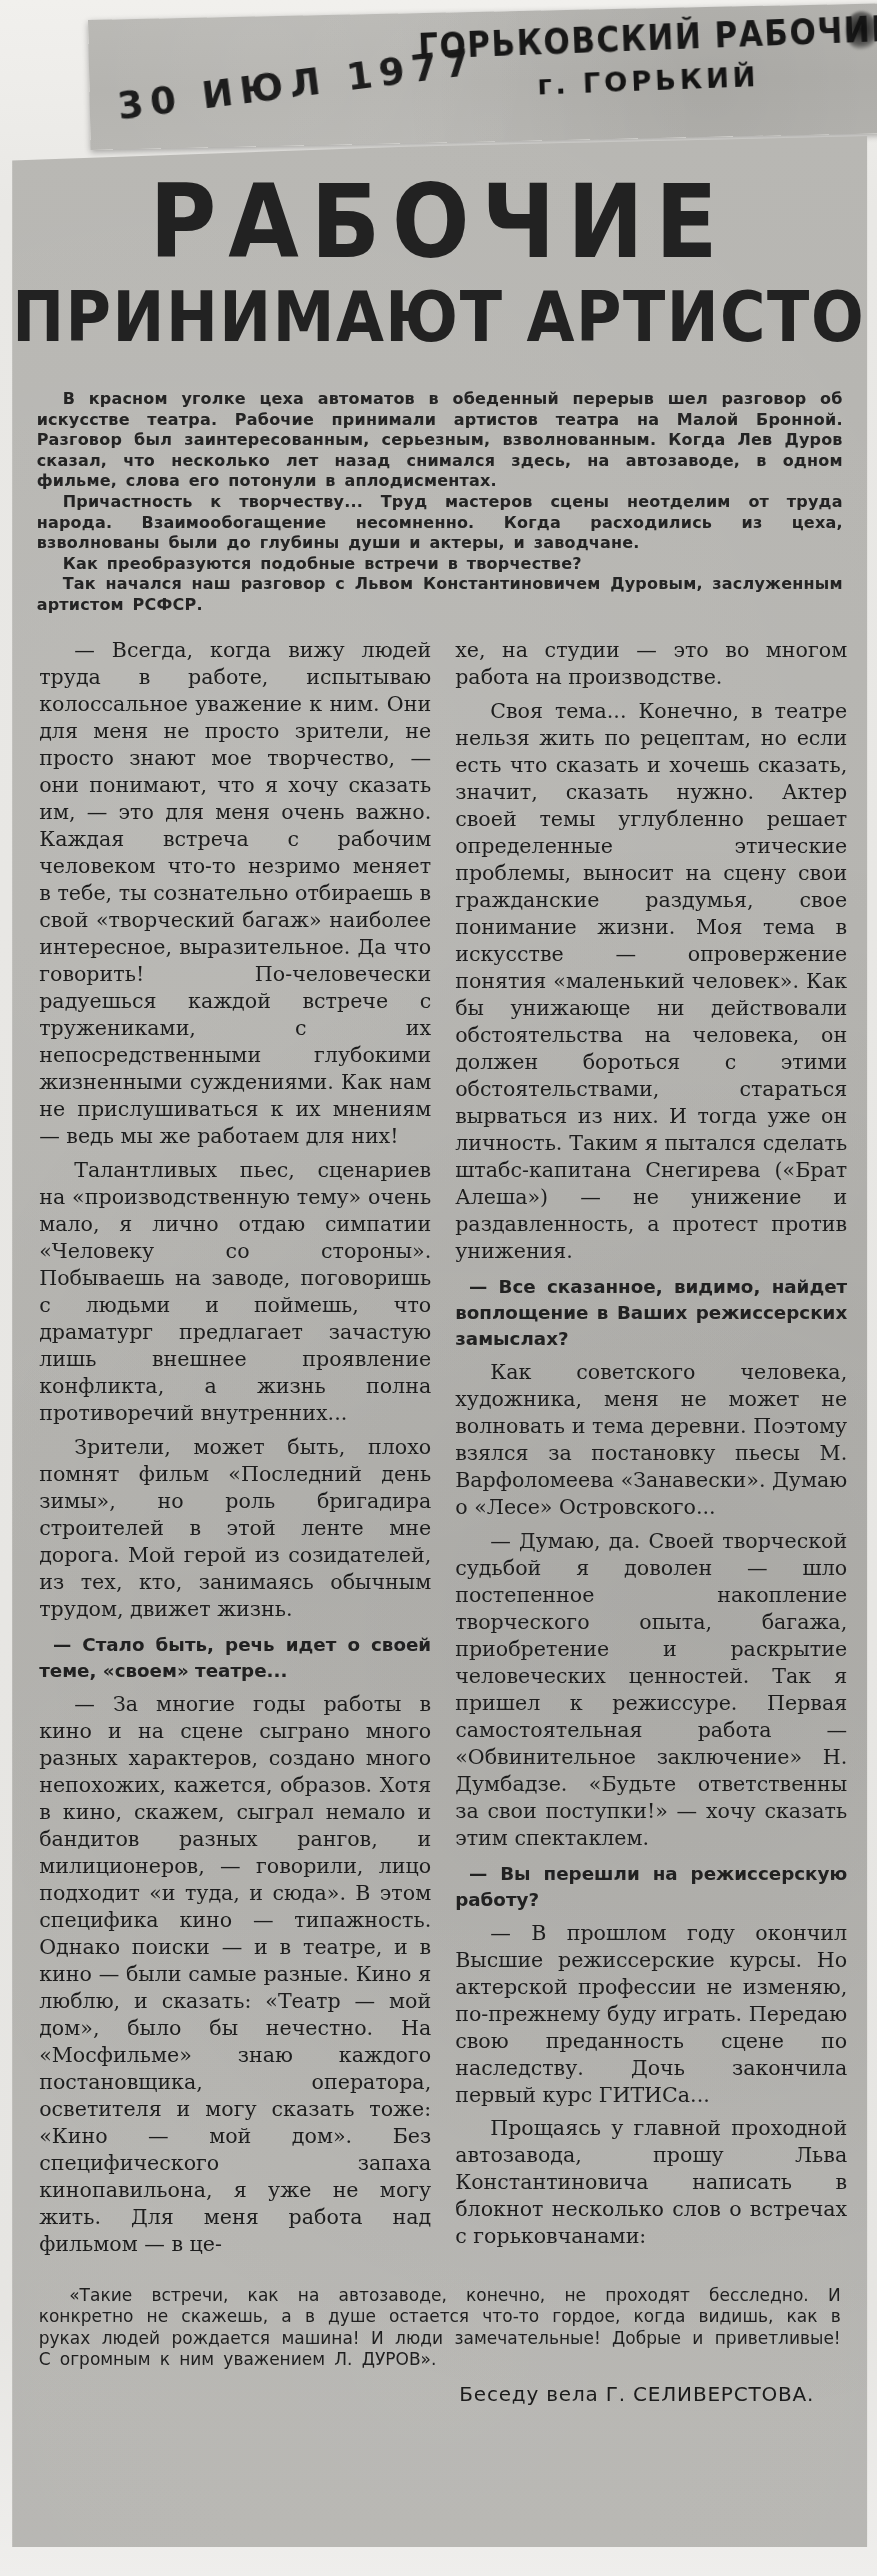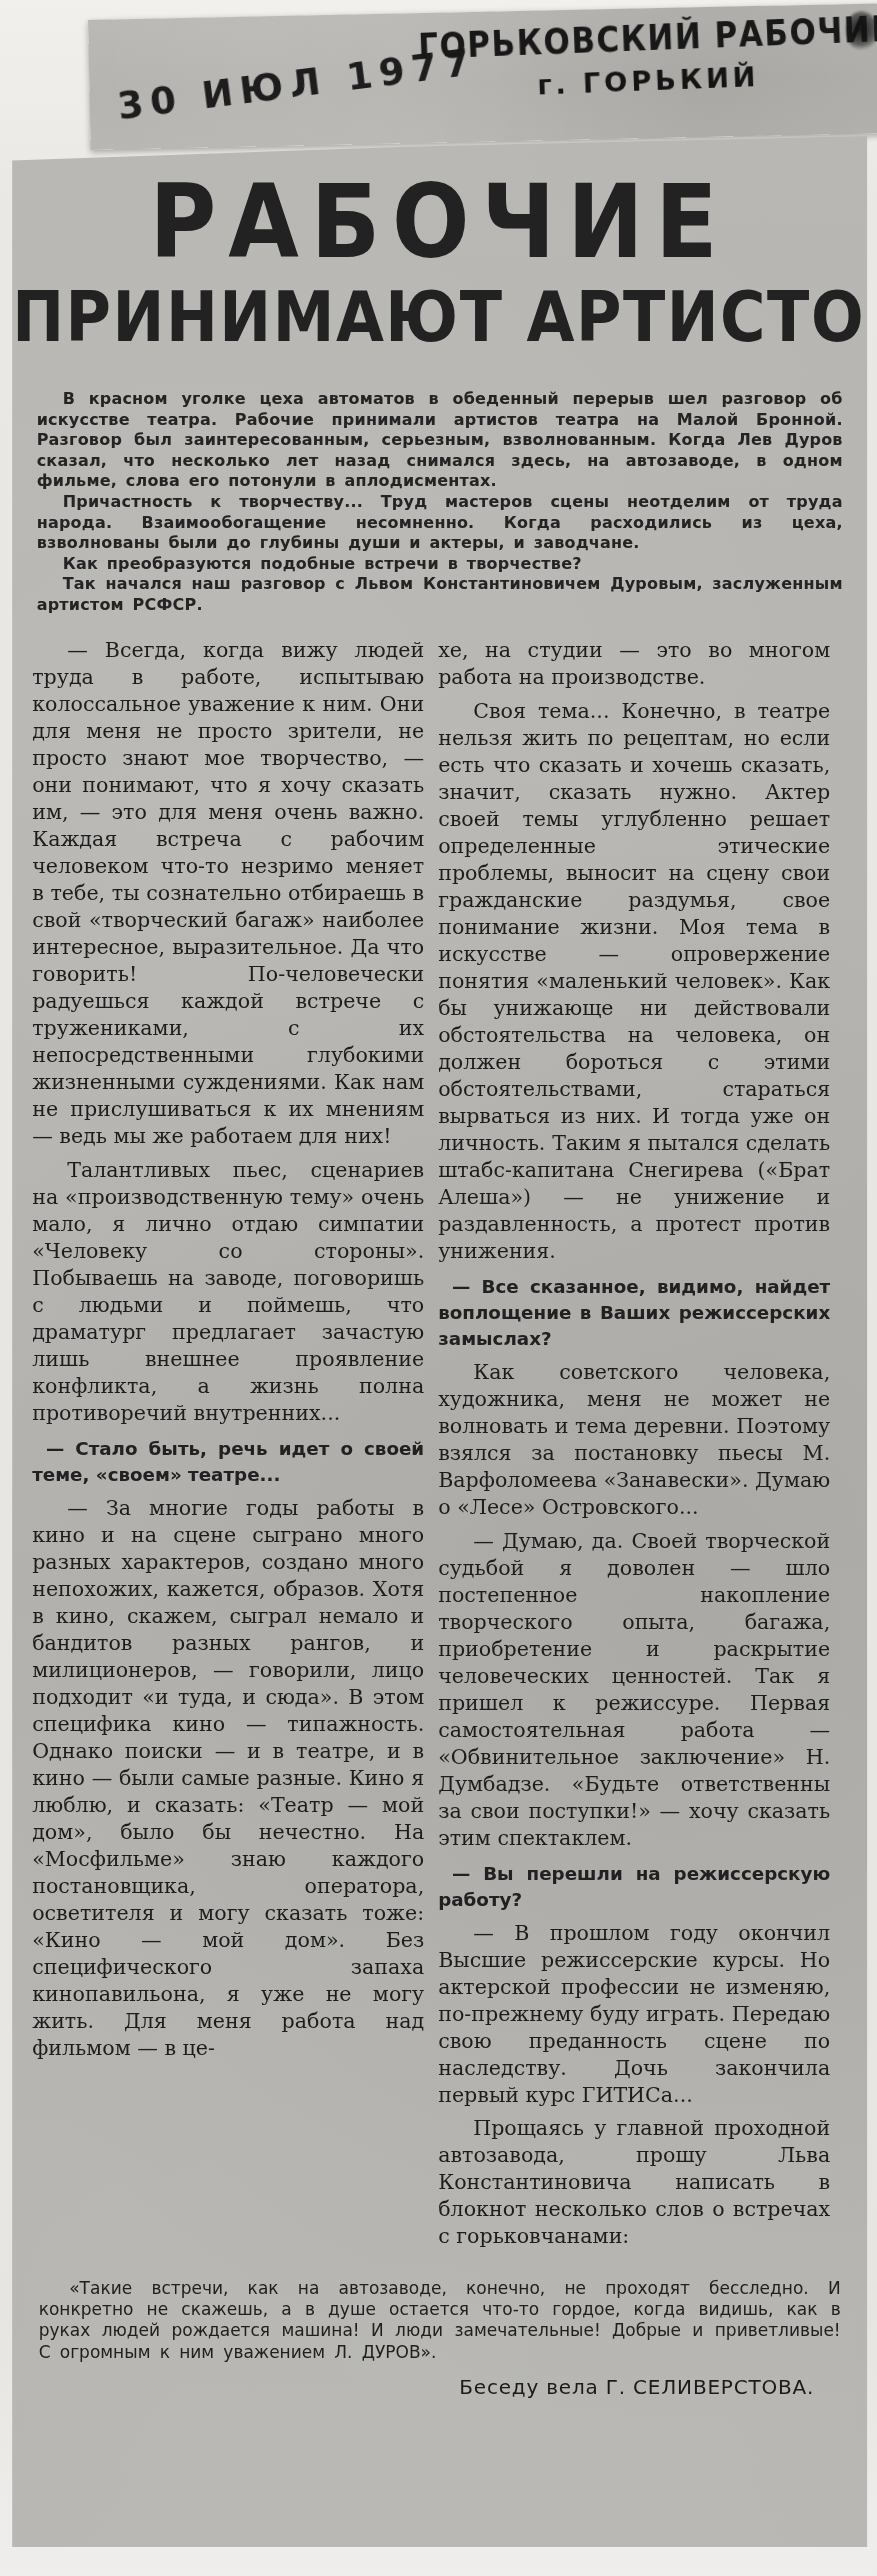--- a/index.html
+++ b/index.html
@@ -54,21 +54,21 @@
   .headline .l2{
     display:block;font-size:62px;line-height:1;letter-spacing:1.5px;margin-top:17px;
     transform:scale(1,1.12);filter:blur(0.4px);white-space:nowrap;
   }
   .lead{
     width:806px;margin:41px auto 0;color:#242424;
     font-weight:bold;font-size:16px;line-height:20.6px;
     text-align:justify;word-spacing:3px;letter-spacing:0.2px;filter:blur(0.2px);
   }
   .lead p{margin:0;text-indent:26px;}
-  .columns{display:flex;gap:14px;padding:21.3px 20px 0;}
+  .columns{display:flex;gap:24px;padding:21.3px 20px 0;justify-content:flex-end;}
   .col{
     width:392px;font-family:"DejaVu Serif",serif;font-size:20.6px;line-height:27px;
     color:#1d1d1d;text-align:justify;filter:blur(0.2px);
   }
   .col p{margin:6.9px 0 0;text-indent:35px;}
   .col p:first-child{margin-top:0;}
   .col p.question{
     font-family:"DejaVu Sans",sans-serif;font-weight:bold;font-size:18.3px;line-height:26px;
     text-indent:13.7px;margin:9.1px 0 2.3px;color:#212121;
   }
@@ -109,20 +109,21 @@
       <p>В красном уголке цеха автоматов в обеденный перерыв шел разговор об искусстве театра. Рабочие принимали артистов театра на Малой Бронной. Разговор был заинтересованным, серьезным, взволнованным. Когда Лев Дуров сказал, что несколько лет назад снимался здесь, на автозаводе, в одном фильме, слова его потонули в аплодисментах.</p>
       <p>Причастность к творчеству... Труд мастеров сцены неотделим от труда народа. Взаимообогащение несомненно. Когда расходились из цеха, взволнованы были до глубины души и актеры, и заводчане.</p>
       <p>Как преобразуются подобные встречи в творчестве?</p>
       <p>Так начался наш разговор с Львом Константиновичем Дуровым, заслуженным артистом РСФСР.</p>
     </div>
 
     <div class="columns">
       <div class="col">
         <p>— Всегда, когда вижу людей труда в работе, испытываю колоссальное уважение к ним. Они для меня не просто зрители, не просто знают мое творчество, — они понимают, что я хочу сказать им, — это для меня очень важно. Каждая встреча с рабочим человеком что-то незримо меняет в тебе, ты сознательно отбираешь в свой «творческий багаж» наиболее интересное, выразительное. Да что говорить! По-человечески радуешься каждой встрече с тружениками, с их непосредственными глубокими жизненными суждениями. Как нам не прислушиваться к их мнениям — ведь мы же работаем для них!</p>
         <p>Талантливых пьес, сценариев на «производственную тему» очень мало, я лично отдаю симпатии «Человеку со стороны». Побываешь на заводе, поговоришь с людьми и поймешь, что драматург предлагает зачастую лишь внешнее проявление конфликта, а жизнь полна противоречий внутренних...</p>
+        <p>Зрители, может быть, плохо помнят фильм «Последний день зимы», но роль бригадира строителей в этой ленте мне дорога. Мой герой из созидателей, из тех, кто, занимаясь обычным трудом, движет жизнь.</p>
         <p class="question">— Стало быть, речь идет о своей теме, «своем» театре...</p>
         <p>— За многие годы работы в кино и на сцене сыграно много разных характеров, создано много непохожих, кажется, образов. Хотя в кино, скажем, сыграл немало и бандитов разных рангов, и милиционеров, — говорили, лицо подходит «и туда, и сюда». В этом специфика кино — типажность. Однако поиски — и в театре, и в кино — были самые разные. Кино я люблю, и сказать: «Театр — мой дом», было бы нечестно. На «Мосфильме» знаю каждого постановщика, оператора, осветителя и могу сказать тоже: «Кино — мой дом». Без специфического запаха кинопавильона, я уже не могу жить. Для меня работа над фильмом — в це-</p>
       </div>
       <div class="col">
         <p class="continuation">хе, на студии — это во многом работа на производстве.</p>
         <p>Своя тема... Конечно, в театре нельзя жить по рецептам, но если есть что сказать и хочешь сказать, значит, сказать нужно. Актер своей темы углубленно решает определенные этические проблемы, выносит на сцену свои гражданские раздумья, свое понимание жизни. Моя тема в искусстве — опровержение понятия «маленький человек». Как бы унижающе ни действовали обстоятельства на человека, он должен бороться с этими обстоятельствами, стараться вырваться из них. И тогда уже он личность. Таким я пытался сделать штабс-капитана Снегирева («Брат Алеша») — не унижение и раздавленность, а протест против унижения.</p>
         <p class="question">— Все сказанное, видимо, найдет воплощение в Ваших режиссерских замыслах?</p>
         <p>Как советского человека, художника, меня не может не волновать и тема деревни. Поэтому взялся за постановку пьесы М. Варфоломеева «Занавески». Думаю о «Лесе» Островского...</p>
         <p>— Думаю, да. Своей творческой судьбой я доволен — шло постепенное накопление творческого опыта, багажа, приобретение и раскрытие человеческих ценностей. Так я пришел к режиссуре. Первая самостоятельная работа — «Обвинительное заключение» Н. Думбадзе. «Будьте ответственны за свои поступки!» — хочу сказать этим спектаклем.</p>
         <p class="question">— Вы перешли на режиссерскую работу?</p>

